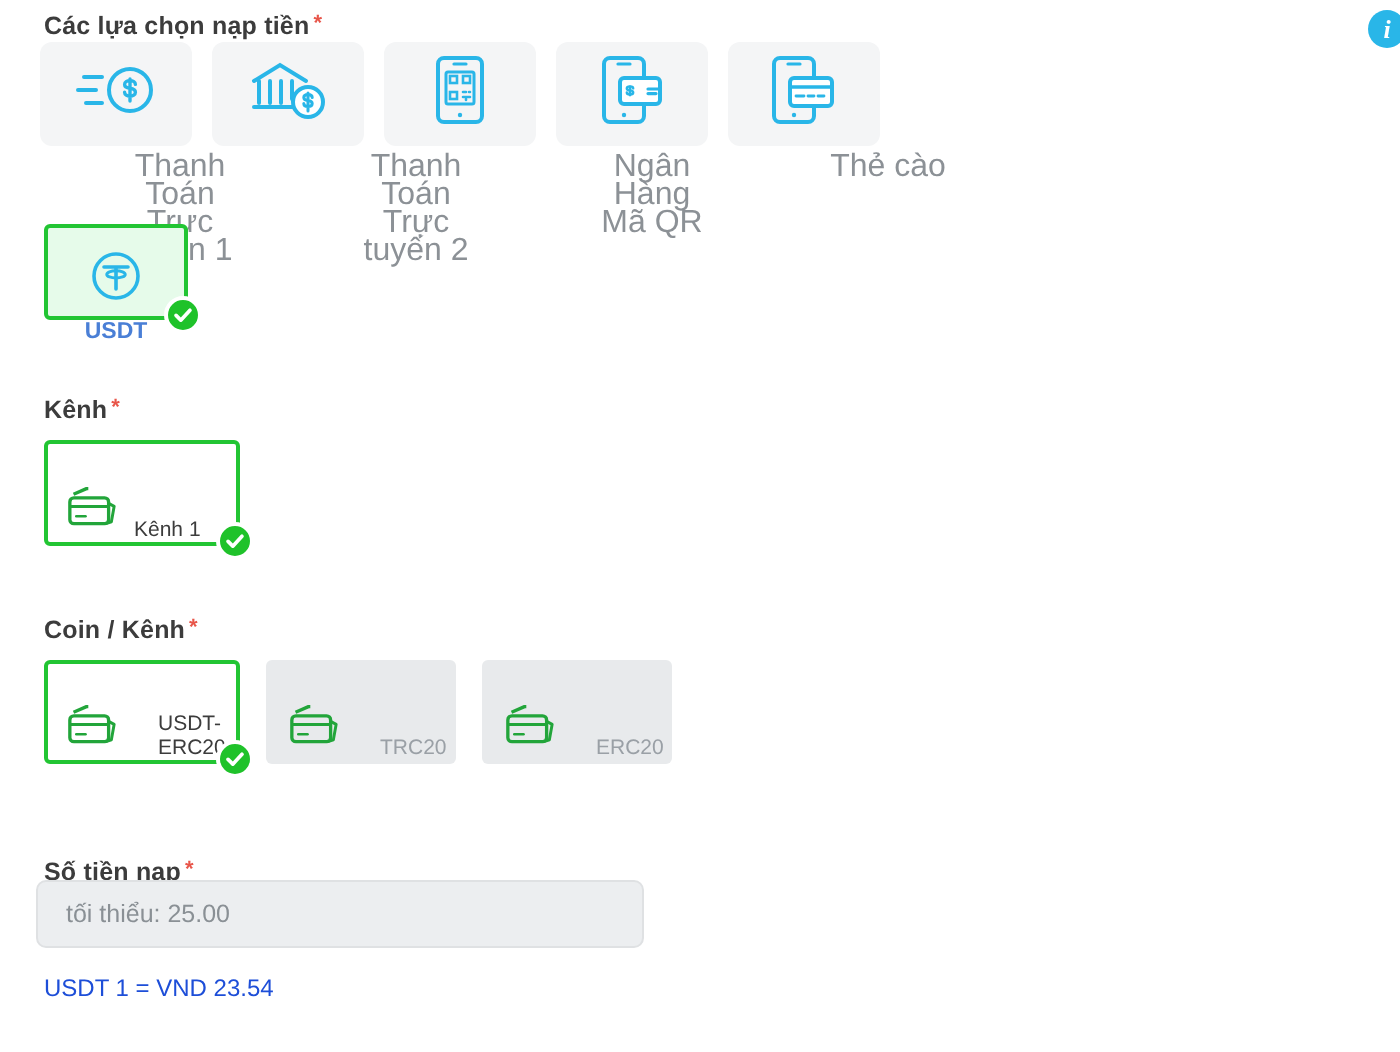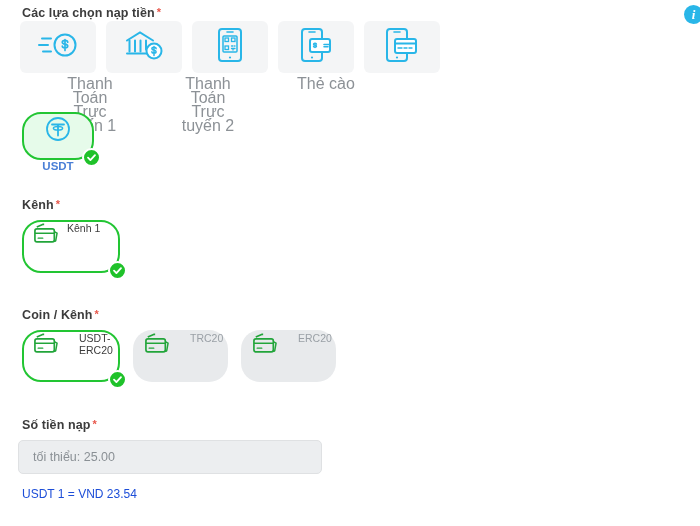--- a/index.html
+++ b/index.html
@@ -83,23 +83,23 @@
     font-size: 16px;
     line-height: 14px;
     color: #8c9196;
     white-space: pre-line;
     margin-left: 32px;
   }
 
   
   .sel-card {
     position: relative;
-    border-radius: 19px;
-    display: flex;
-    align-items: flex-start;
+    border-radius: 3px;
+    display: flex;
+    align-items: flex-end;
     background: #ffffff;
   }
   .sel-card.selected {
     border: 2px solid #22c533;
   }
   .sel-card.unselected {
     border: 2px solid transparent;
     background: #e8eaec;
   }
   .check-badge {
@@ -281,20 +281,22 @@
       </span>
     </div>
 
   </div>
 
   <div class="pm-labels">
     <div class="pm-label">Thanh Toán
 Trực tuyến 1</div>
     <div class="pm-label">Thanh Toán
 Trực tuyến 2</div>
+    <div class="pm-label">Ngân Hàng
+Mã QR</div>
     <div class="pm-label">Thẻ cào</div>
   </div>
 
   <div class="sel-card selected usdt-card">
     <span>
       <svg width="30" height="30" viewBox="0 0 30 30" fill="none" stroke="#29b6e8" stroke-width="1.8">
         <circle cx="15" cy="15" r="11"></circle>
         <path d="M9 10.5h12M15 10.5v11" stroke-linecap="round"></path>
         <ellipse cx="15" cy="14.2" rx="4.6" ry="1.8" stroke-width="1.5"></ellipse>
       </svg>
@@ -375,21 +377,21 @@
           <path d="M3 12.2h21" stroke-width="1.6"></path>
           <path d="M6.5 17.5h5" stroke-width="1.4" stroke-linecap="round"></path>
           <path d="M24 10.5l3 1.6-1.5 8.4-2.5.8" stroke-width="1.6"></path>
         </svg>
       </span>
       <span class="coin-text">ERC20</span>
     </div>
 
   </div>
 
-  <div class="heading" style="top:418px; left:22px;">
+  <div class="heading" style="top:429px; left:22px;">
     <span>Số tiền nạp</span><span class="star">*</span>
   </div>
 
   <input class="amount-input" type="text" placeholder="tối thiểu: 25.00" value="" style="">
 
   <div class="rate-text">USDT 1 = VND 23.54</div>
 
 </div>
 
 </body></html>

